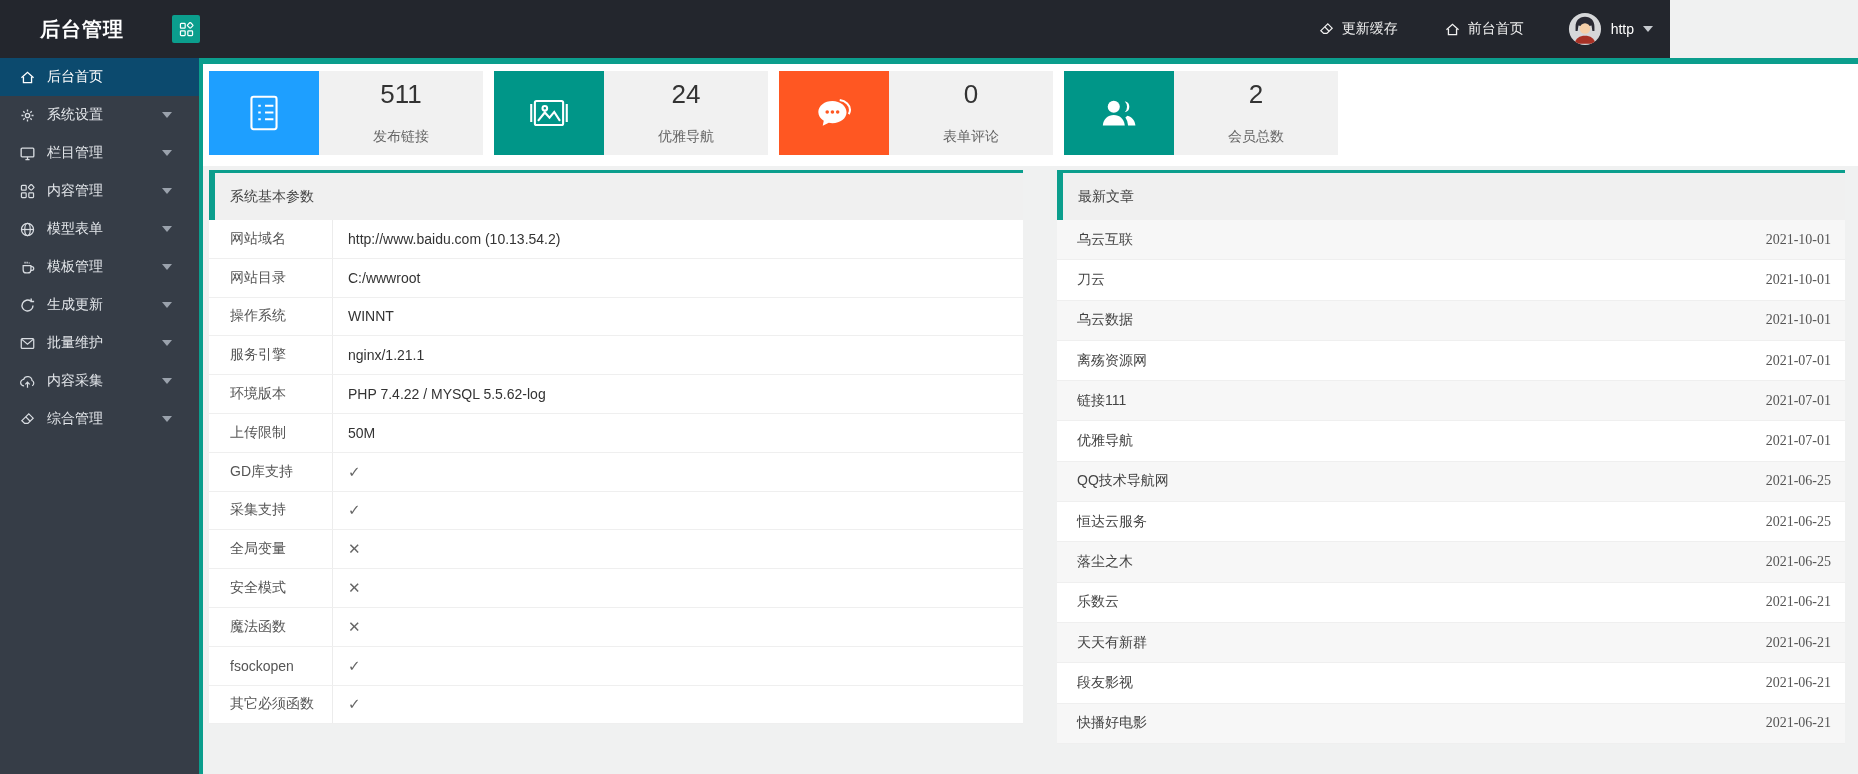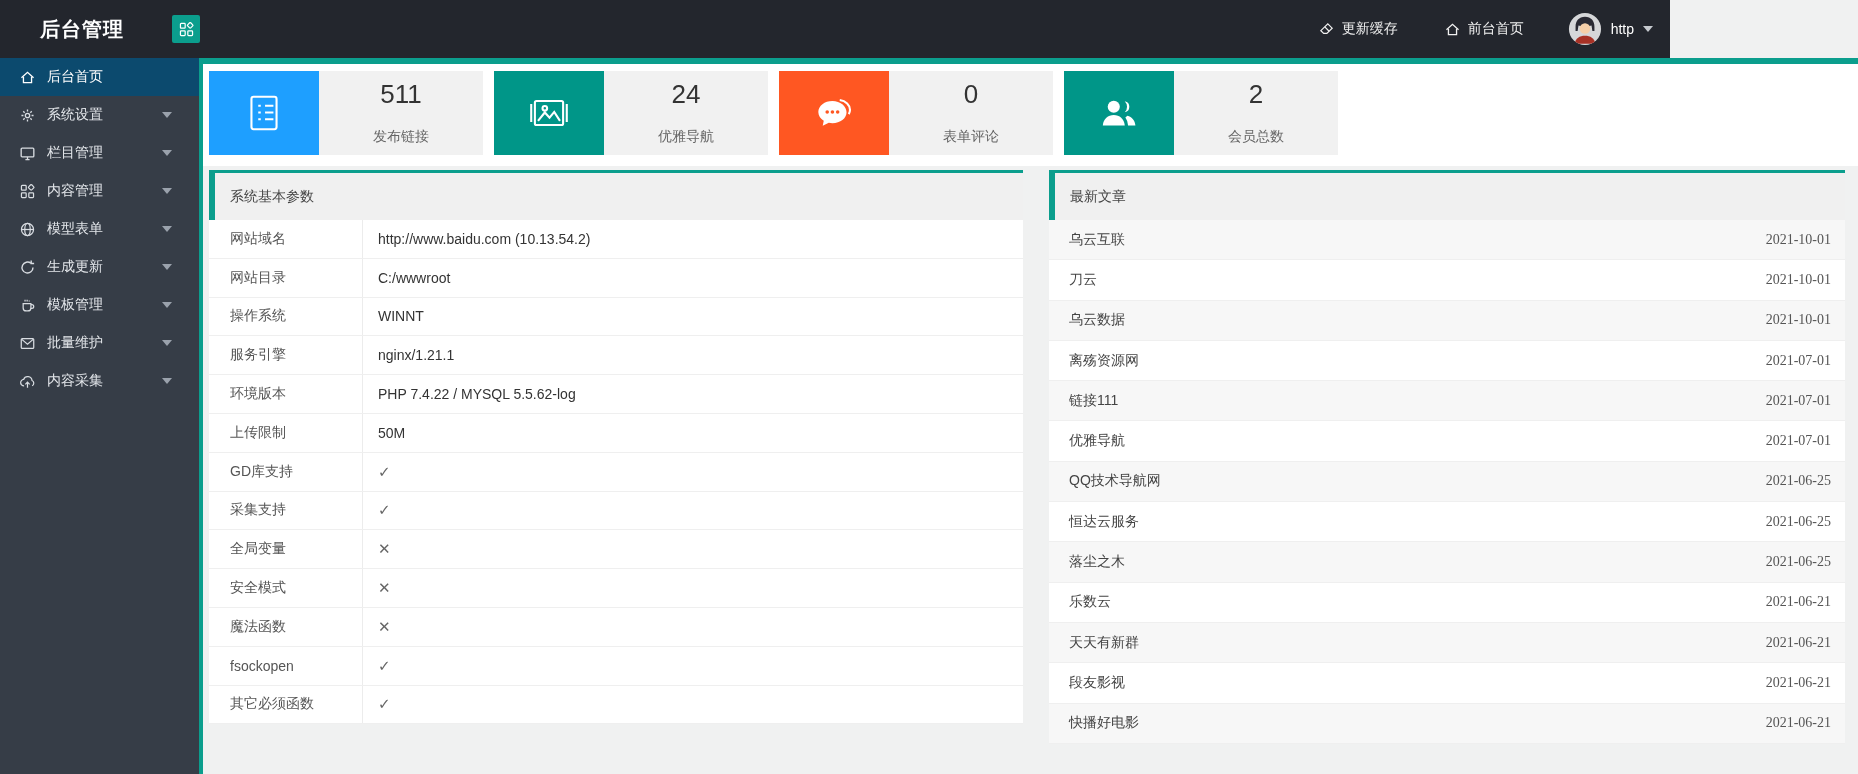--- a/index.html
+++ b/index.html
@@ -44,32 +44,32 @@
   .card { width:274px; height:84px; display:flex; cursor:pointer; }
   .card-icon { width:110px; height:84px; display:flex; align-items:center;
     justify-content:center; color:#fff; }
   .card-icon .big { width:46px; height:46px; }
   .card-body { flex:1; background:#f1f1f1; display:flex; flex-direction:column;
     align-items:center; justify-content:center; }
   .card-value { font-size:26px; color:#333; line-height:1.15; }
   .card-label { font-size:14px; color:#666; margin-top:18px;text-align:center; }
 
   
-  .panels { display:flex; gap:26px; align-items:flex-start; margin:4px 13px 0 6px; }
+  .panels { display:flex; gap:34px; align-items:flex-start; margin:4px 13px 0 6px; }
   .panel { background:#fff; border-top:3px solid #0b9e8d; }
   .panel-left { width:814px; }
   .panel-right { flex:1; }
   .panel-header { height:47px; line-height:47px; background:#f0f0f0; color:#444;
     font-size:14px; padding-left:21px; position:relative; }
   .panel-header::before { content:""; position:absolute; left:0; top:0; bottom:0;
     width:6px; background:#0b9e8d; }
 
   .param-row { display:flex; align-items:center; height:38.8px;
     border-bottom:1px solid #efefef; font-size:14px; }
-  .param-label { width:154px; padding-left:21px; color:#555; align-self:stretch;
+  .param-label { width:124px; padding-left:21px; color:#555; align-self:stretch;
     display:flex; align-items:center; border-right:1px solid #ececec; }
   .param-value { padding-left:15px; color:#333; }
   .param-row.check .param-value, .param-row.cross .param-value { color:#666; font-size:15px; }
 
   .article-row { display:flex; align-items:center; justify-content:space-between;
     height:40.3px; border-bottom:1px solid #efefef; font-size:14px; padding:0 14px 0 20px;
     cursor:pointer; }
   .article-row:nth-of-type(odd) { background:#f7f7f7; }
   .article-title { color:#444; }
   .article-date { color:#555;font-family:Liberation Serif, serif; }
@@ -201,69 +201,83 @@
       </span>
       <span class="side-label">模型表单</span>
       <span class="ic caret">
         <svg viewBox="0 0 10 6" fill="currentColor">
           <path d="M0 0h10L5 6z"></path>
         </svg>
       </span>
     </div>
     <div class="side-item">
       <span class="ic">
+        <svg viewBox="0 0 18 18" fill="none" stroke="currentColor" stroke-width="1.3">
+          <path d="M4.4 7h8.2v4.6a3.2 3.2 0 0 1-3.2 3.2H7.6a3.2 3.2 0 0 1-3.2-3.2z"></path>
+          <path d="M12.6 8h1a2 2 0 0 1 0 4h-1"></path>
+          <path d="M6.4 4.8V3M8.6 4.8V3M10.8 4.8V3.6"></path>
+        </svg>
+      </span>
+      <span class="side-label">模板管理</span>
+      <span class="ic caret">
+        <svg viewBox="0 0 10 6" fill="currentColor">
+          <path d="M0 0h10L5 6z"></path>
+        </svg>
+      </span>
+    </div>
+    <div class="side-item">
+      <span class="ic">
         <svg viewBox="0 0 18 18" fill="none" stroke="currentColor" stroke-width="1.5">
           <path d="M14.8 9a5.8 5.8 0 1 1-2.2-4.5"></path>
           <path d="M12.9 1.6v3.1h3.1"></path>
         </svg>
       </span>
       <span class="side-label">生成更新</span>
       <span class="ic caret">
         <svg viewBox="0 0 10 6" fill="currentColor">
           <path d="M0 0h10L5 6z"></path>
         </svg>
       </span>
     </div>
     <div class="side-item">
       <span class="ic">
         <svg viewBox="0 0 18 18" fill="none" stroke="currentColor" stroke-width="1.3">
-          <path d="M4.4 7h8.2v4.6a3.2 3.2 0 0 1-3.2 3.2H7.6a3.2 3.2 0 0 1-3.2-3.2z"></path>
-          <path d="M12.6 8h1a2 2 0 0 1 0 4h-1"></path>
-          <path d="M6.4 4.8V3M8.6 4.8V3M10.8 4.8V3.6"></path>
-        </svg>
-      </span>
-      <span class="side-label">模板管理</span>
-      <span class="ic caret">
-        <svg viewBox="0 0 10 6" fill="currentColor">
-          <path d="M0 0h10L5 6z"></path>
-        </svg>
-      </span>
-    </div>
-    <div class="side-item">
-      <span class="ic">
-        <svg viewBox="0 0 18 18" fill="none" stroke="currentColor" stroke-width="1.3">
           <rect x="2.4" y="3.8" width="13.2" height="10.4" rx="1"></rect>
           <path d="m3 4.6 6 5.2 6-5.2"></path>
         </svg>
       </span>
       <span class="side-label">批量维护</span>
       <span class="ic caret">
         <svg viewBox="0 0 10 6" fill="currentColor">
           <path d="M0 0h10L5 6z"></path>
         </svg>
       </span>
     </div>
     <div class="side-item">
       <span class="ic">
         <svg viewBox="0 0 18 18" fill="none" stroke="currentColor" stroke-width="1.3">
           <path d="M5.4 13.6a3.4 3.4 0 0 1-.5-6.8 4.6 4.6 0 0 1 8.9 1.2 3 3 0 0 1 .1 5.5"></path>
           <path d="M9 15.6V9.8M6.7 12 9 9.7 11.3 12"></path>
         </svg>
       </span>
       <span class="side-label">内容采集</span>
+      <span class="ic caret">
+        <svg viewBox="0 0 10 6" fill="currentColor">
+          <path d="M0 0h10L5 6z"></path>
+        </svg>
+      </span>
+    </div>
+    <div class="side-item">
+      <span class="ic">
+        <svg viewBox="0 0 18 18" fill="none" stroke="currentColor" stroke-width="1.3">
+          <path d="M10.4 3 15 7.6l-5.6 5.6H6L3 10.2z"></path>
+          <path d="M7.2 6.2l4.6 4.6"></path>
+        </svg>
+      </span>
+      <span class="side-label">综合管理</span>
       <span class="ic caret">
         <svg viewBox="0 0 10 6" fill="currentColor">
           <path d="M0 0h10L5 6z"></path>
         </svg>
       </span>
     </div>
   </nav>
 
 <main class="content">
 

